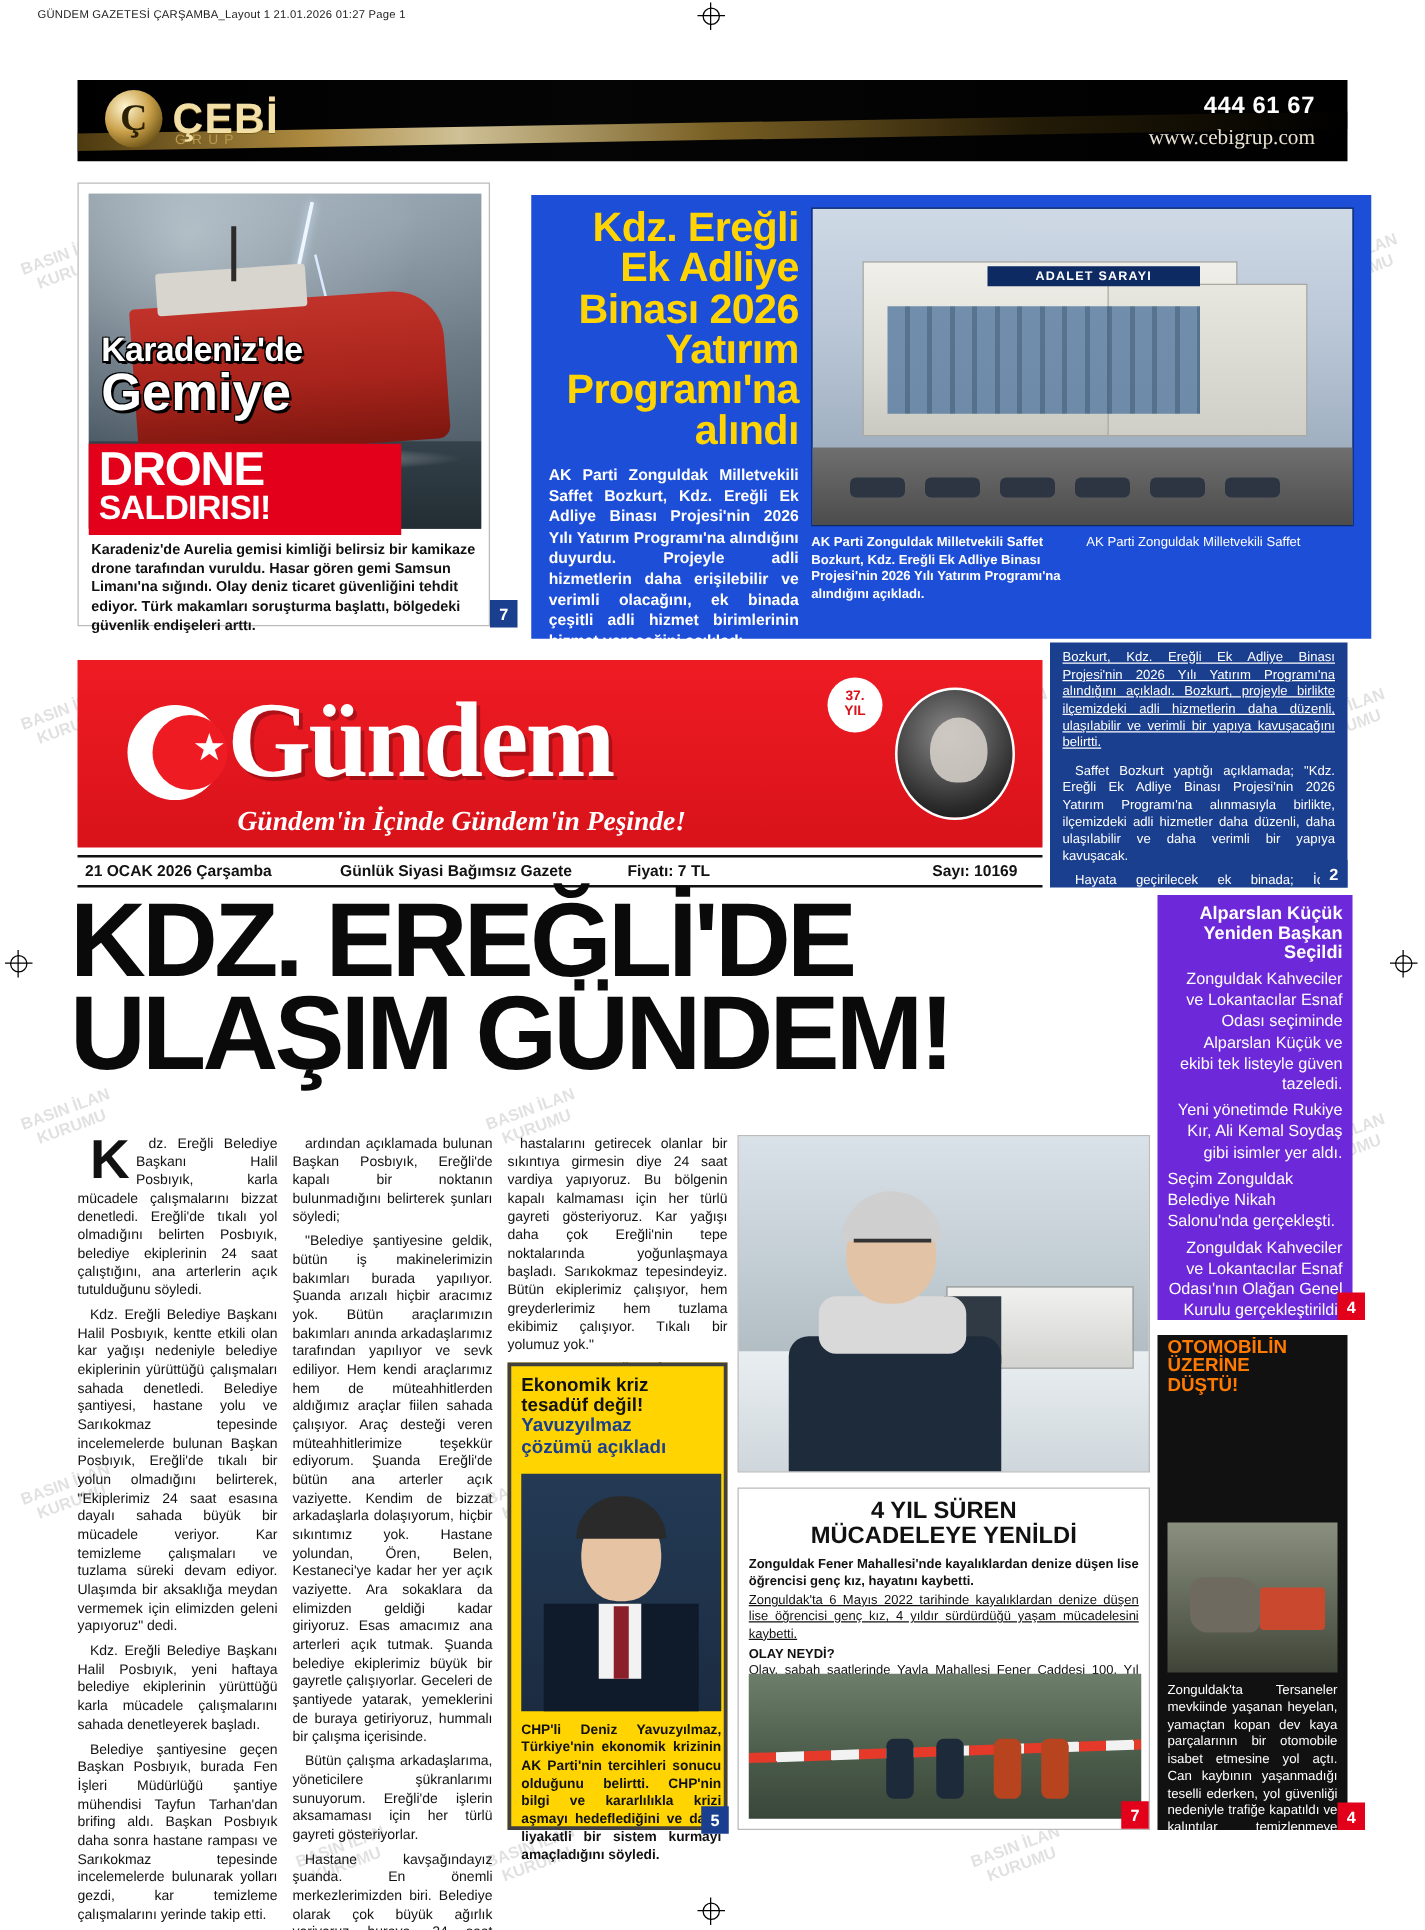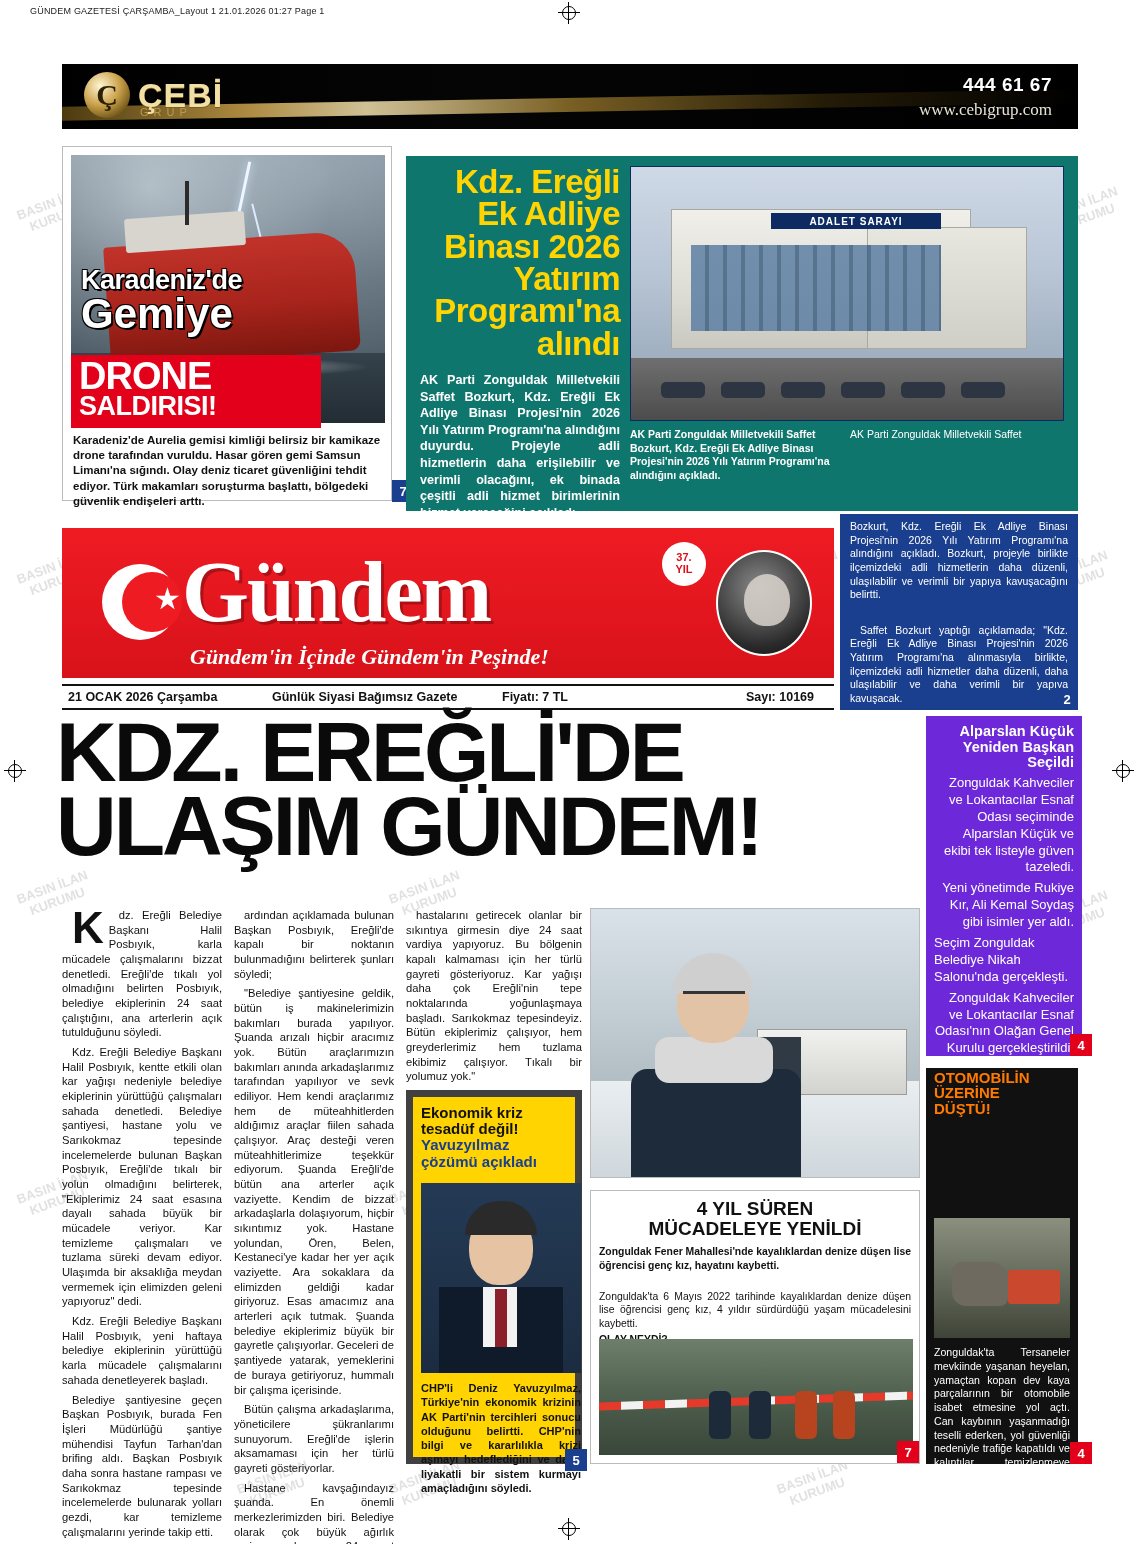--- a/index.html
+++ b/index.html
@@ -138,22 +138,22 @@
   .drone-red .r1 { color:#fff; font-weight:bold; font-size:38px; line-height:.92; letter-spacing:-1px; }
   .drone-red .r2 { color:#fff; font-weight:bold; font-size:27px; line-height:.95; letter-spacing:-.5px; }
   .drone-cap {
     position:absolute; left:10px; top:286px; width:312px;
     font-size:11.5px; line-height:1.32; color:#111; font-weight:bold;
     font-family:"Liberation Sans", sans-serif;
   }
 
   
   .box-adliye {
-    position:absolute; left:406px; top:156px; width:672px; height:355px;
-    background:#0f766e; color:#fff;
+    position:absolute; left:425px; top:156px; width:672px; height:355px;
+    background:#1d4ed8; color:#fff;
   }
   .adliye-left {
     position:absolute; left:14px; top:10px; width:200px;
   }
   .adliye-left h1 {
     margin:0; font-size:33px; line-height:.98; color:#ffd400; font-weight:bold;
     letter-spacing:-.5px; text-align:right;
   }
   .adliye-left .lede {
     margin-top:12px; font-size:12.6px; line-height:1.32; font-weight:bold; color:#fff;
@@ -313,21 +313,21 @@
     background:#d9d9d9;
   }
   .photo-man .coat {
     position:absolute; left:40px; top:160px; width:170px; height:110px; border-radius:16px 16px 0 0;
     background:#1e2b3a;
   }
 
   
   .box-eko {
     position:absolute; left:406px; top:1090px; width:176px; height:374px;
-    background:#ffd400; border:7px solid #404040;
+    background:#ffd400; border:3px solid #404040;
   }
   .box-eko h3 {
     margin:0; padding:8px 8px 2px 8px; font-size:15px; line-height:1.08; color:#111; font-weight:bold;
   }
   .box-eko .blue { color:#1b3f8f; }
   .box-eko .photo {
     position:absolute; left:8px; top:86px; width:160px; height:190px;
     background:linear-gradient(180deg,#243a55 0%, #1b2c41 100%); overflow:hidden;
   }
   .box-eko .photo .face {
@@ -501,21 +501,21 @@
       <div class="car" style="left:150px;"></div>
       <div class="car" style="left:210px;"></div>
       <div class="car" style="left:270px;"></div>
       <div class="car" style="left:330px;"></div>
     </div>
     <div class="adliye-cap">AK Parti Zonguldak Milletvekili Saffet Bozkurt, Kdz. Ereğli Ek Adliye Binası Projesi'nin 2026 Yılı Yatırım Programı'na alındığını açıkladı.</div>
     <div class="adliye-body">AK Parti Zonguldak Milletvekili Saffet</div>
   </div>
 
   <div class="box-adliye-cont">
-    <div style="margin-bottom:22px;">Bozkurt, Kdz. Ereğli Ek Adliye Binası Projesi'nin 2026 Yılı Yatırım Programı'na alındığını açıkladı. Bozkurt, projeyle birlikte ilçemizdeki adli hizmetlerin daha düzenli, ulaşılabilir ve verimli bir yapıya kavuşacağını belirtti.</div>
+    <div style="margin-bottom:9px;text-decoration:underline;">Bozkurt, Kdz. Ereğli Ek Adliye Binası Projesi'nin 2026 Yılı Yatırım Programı'na alındığını açıkladı. Bozkurt, projeyle birlikte ilçemizdeki adli hizmetlerin daha düzenli, ulaşılabilir ve verimli bir yapıya kavuşacağını belirtti.</div>
     <div style="margin-bottom:5px; text-indent:10px;">Saffet Bozkurt yaptığı açıklamada; "Kdz. Ereğli Ek Adliye Binası Projesi'nin 2026 Yatırım Programı'na alınmasıyla birlikte, ilçemizdeki adli hizmetler daha düzenli, daha ulaşılabilir ve daha verimli bir yapıya kavuşacak.</div>
     <div style="text-indent:10px;">Hayata geçirilecek ek binada; İcra Müdürlüğü, Adli Destek ve Mağdur Hizmetleri Müdürlüğü, Denetimli Serbestlik Müdürlüğü, Seçim Müdürlüğü ile Adli Tıp Şube Müdürlüğü bir arada hizmet verecek. Bu sayede hem vatandaşlarımızın işlemleri kolaylaşacak hem de adli süreçler daha sağlıklı ilerleyecek." ifadelerine yer verdi.</div>
   </div>
   <div class="pagebadge" style="left:1056px; top:688px; background:#1b3f8f;">2</div>
 
   <div class="masthead">
     <div class="flagstar">
       <div class="crescent"></div>
       <div class="star">★</div>
     </div>
@@ -589,21 +589,21 @@
     <div class="pagebadge" style="left:152px; top:352px; background:#1b3f8f;">5</div>
   </div>
 
   <div class="box-4yil">
     <h3>
       <span>4 YIL SÜREN</span><br>
       <span>MÜCADELEYE YENİLDİ</span>
     </h3>
     <div class="txt">
       <div style="font-weight:bold;">Zonguldak Fener Mahallesi'nde kayalıklardan denize düşen lise öğrencisi genç kız, hayatını kaybetti.</div>
-      <div style="margin-top:18px;">Zonguldak'ta 6 Mayıs 2022 tarihinde kayalıklardan denize düşen lise öğrencisi genç kız, 4 yıldır sürdürdüğü yaşam mücadelesini kaybetti.</div>
+      <div style="margin-top:2px;text-decoration:underline;">Zonguldak'ta 6 Mayıs 2022 tarihinde kayalıklardan denize düşen lise öğrencisi genç kız, 4 yıldır sürdürdüğü yaşam mücadelesini kaybetti.</div>
       <div style="font-weight:bold; margin-top:3px;">OLAY NEYDİ?</div>
       <div>Olay, sabah saatlerinde Yayla Mahallesi Fener Caddesi 100. Yıl Gezi Yolu Sokak'ta meydana gelmişti. İddialara göre lise 3. sınıf öğrencisi B.Y. , falezlerin bulunduğu bölgeden denize düştü. Yardım çığlıklarını duyan vatandaşların ihbarı üzerine bölgeye Sahil Güvenlik ekipleri sevk edildi.</div>
     </div>
     <div class="photo">
       <div class="tape"></div>
       <div class="cop" style="left:110px;"></div>
       <div class="cop" style="left:150px;"></div>
       <div class="cop" style="left:196px; background:#b8431f;"></div>
       <div class="cop" style="left:234px; background:#b8431f;"></div>
     </div>

